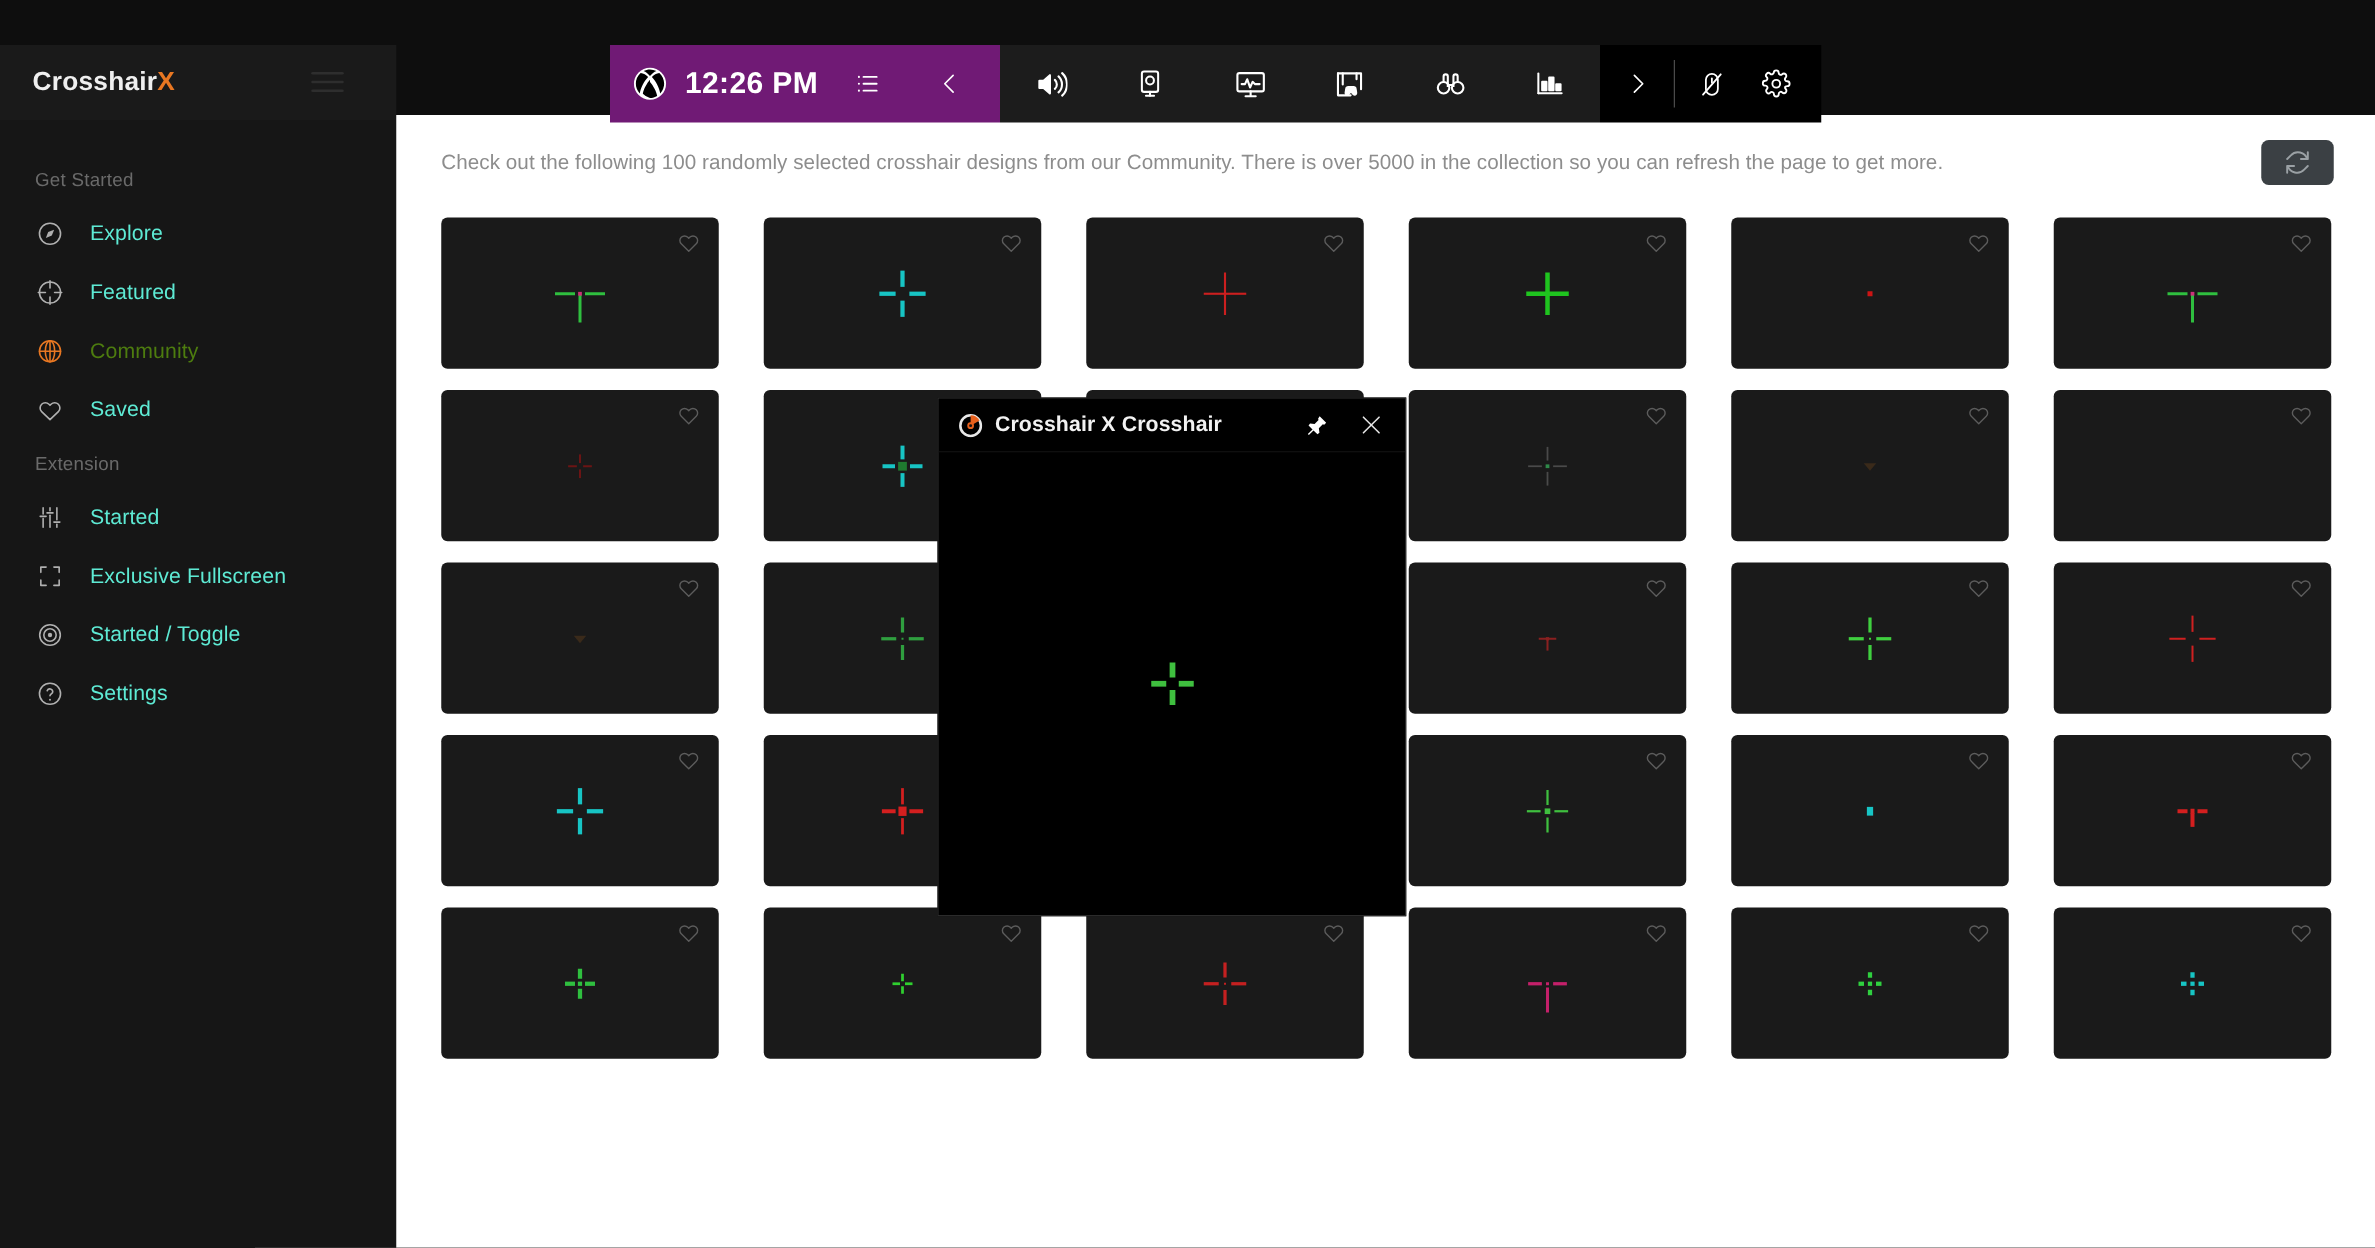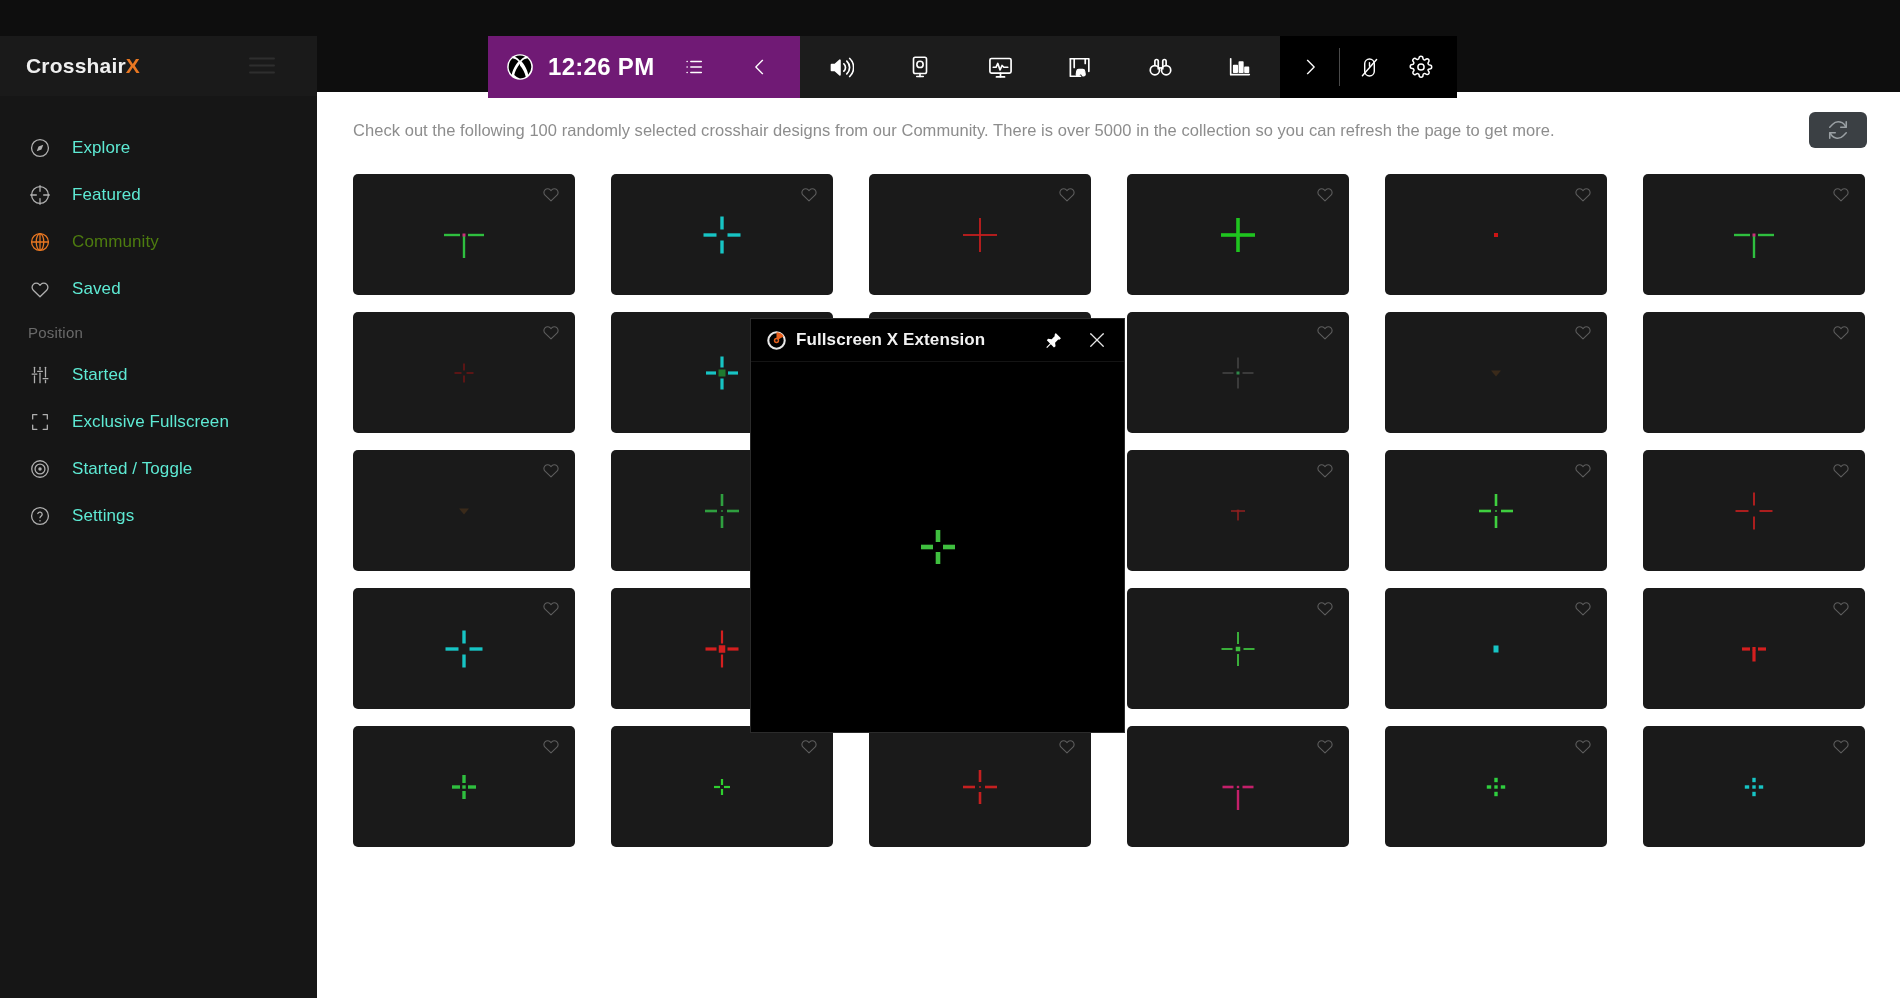--- a/index.html
+++ b/index.html
@@ -183,20 +183,21 @@
       <div class="brand">
         <span>Crosshair</span><span class="x">X</span>
       </div>
       <div class="hamburger">
         <i></i>
           <i></i>
           <i></i>
       </div>
     </div>
     <nav class="sidebar-body" id="sidebar-nav">
+        <div class="sec-label">Get Started</div>
         <div class="nav-item">
           <span class="ic">
             <svg width="22" height="22" viewBox="0 0 24 24" fill="none" stroke="#b0b0b0" stroke-width="1.4" stroke-linecap="round" stroke-linejoin="round">
               <circle cx="12" cy="12" r="9.2"></circle>
               <polygon points="15.6 8.4 13.6 13.6 8.4 15.6 10.4 10.4" fill="#b0b0b0" stroke="none"></polygon>
             </svg>
           </span>
           <span>Explore</span>
         </div>
         <div class="nav-item">
@@ -223,21 +224,21 @@
           <span>Community</span>
         </div>
         <div class="nav-item">
           <span class="ic">
             <svg width="22" height="22" viewBox="0 0 24 24" fill="none" stroke="#b0b0b0" stroke-width="1.4" stroke-linecap="round" stroke-linejoin="round">
               <path d="M12 20.4l-7.3-7a4.5 4.5 0 0 1 0-6.4 4.5 4.5 0 0 1 6.4 0l.9.9.9-.9a4.5 4.5 0 0 1 6.4 0 4.5 4.5 0 0 1 0 6.4z"></path>
             </svg>
           </span>
           <span>Saved</span>
         </div>
-        <div class="sec-label">Position</div>
+        <div class="sec-label">Extension</div>
         <div class="nav-item">
           <span class="ic">
             <svg width="22" height="22" viewBox="0 0 24 24" fill="none" stroke="#b0b0b0" stroke-width="1.4" stroke-linecap="round" stroke-linejoin="round">
               <line x1="6" y1="3.6" x2="6" y2="9"></line>
               <line x1="6" y1="13" x2="6" y2="20.4"></line>
               <line x1="12" y1="3.6" x2="12" y2="6"></line>
               <line x1="12" y1="10" x2="12" y2="20.4"></line>
               <line x1="18" y1="3.6" x2="18" y2="14"></line>
               <line x1="18" y1="18" x2="18" y2="20.4"></line>
               <line x1="3.4" y1="11" x2="8.6" y2="11"></line>
@@ -777,21 +778,21 @@
   </div>
 
   <div class="widget">
     <div class="widget-bar">
       <svg class="widget-logo" viewBox="0 0 24 24">
         <circle cx="12" cy="12" r="10.4" fill="none" stroke="#e8e8e8" stroke-width="2.6"></circle>
         <path d="M12 1.6a10.4 10.4 0 0 1 9 5.2l-9 5.2z" fill="#e8601c"></path>
         <circle cx="12" cy="12" r="3.4" fill="#e8601c"></circle>
         <circle cx="12" cy="12" r="1.5" fill="#121212"></circle>
       </svg>
-      <div class="widget-title">Fullscreen X Extension</div>
+      <div class="widget-title">Crosshair X Crosshair</div>
       <div class="widget-act">
         <svg width="19" height="19" viewBox="0 0 24 24">
           <path d="M14.8 2.6l6.6 6.6-2 2-1.4-.5-4 4 .6 4.6-2 1.5-4-4-4.7 4.7-1-1 4.7-4.7-4-4 1.5-2 4.6.6 4-4-.5-1.4z" fill="#fff"></path>
         </svg>
       </div>
       <div class="widget-act">
         <svg width="20" height="20" viewBox="0 0 24 24" fill="none" stroke="#e6e6e6" stroke-width="1.5" stroke-linecap="round">
           <line x1="4.5" y1="4.5" x2="19.5" y2="19.5"></line>
           <line x1="19.5" y1="4.5" x2="4.5" y2="19.5"></line>
         </svg>

